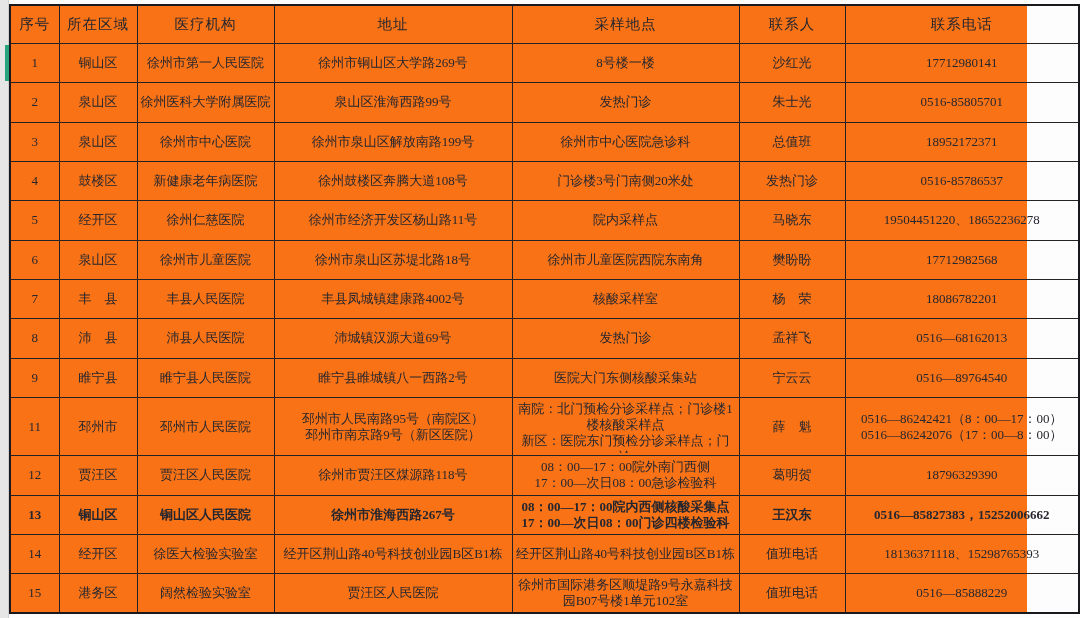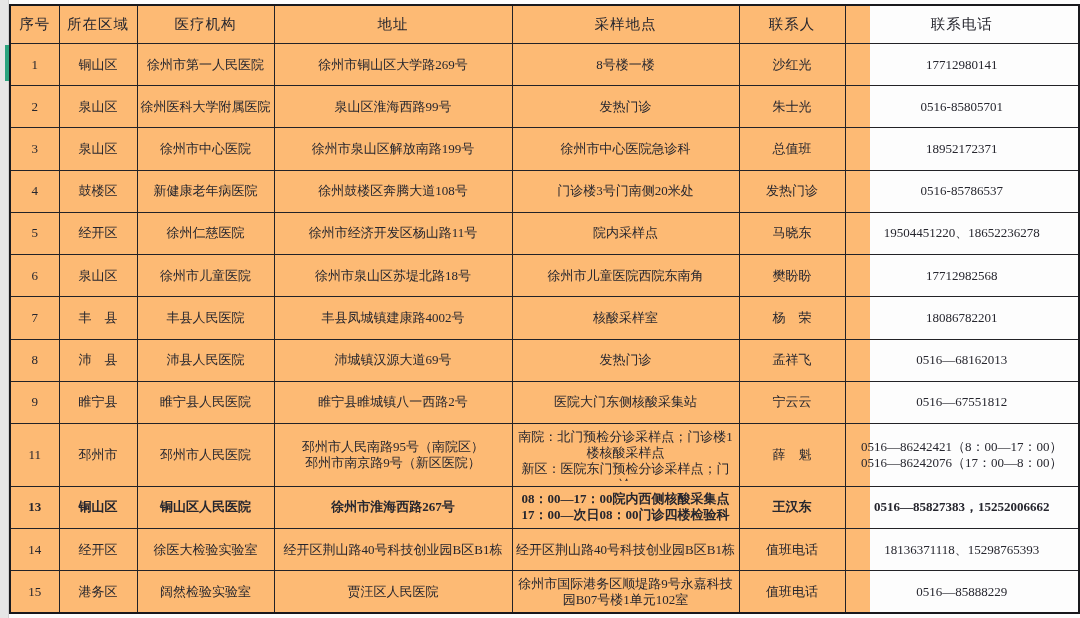--- a/index.html
+++ b/index.html
@@ -13,22 +13,22 @@
   }
   .left-gutter{
     position:absolute;left:0;top:0;width:8px;height:618px;
     background:#e6e6e6;border-right:1px solid #cfcfcf;
   }
   .selection-bar{
     position:absolute;left:5px;top:45px;width:4px;height:36px;
     background:#2aa47e;z-index:3;
   }
   .table-wrap{
-    position:absolute;left:9px;top:4px;width:861px;height:610px;
-    background:#fdba74;
+    position:absolute;left:9px;top:4px;width:1018px;height:610px;
+    background:#f97316;
   }
   table{
     border-collapse:collapse;
     width:100%;height:100%;
     table-layout:fixed;
   }
   th,td{
     border:1px solid #222227;
     text-align:center;
     vertical-align:middle;
@@ -288,21 +288,21 @@
           <td>
             <div class="cell-content">睢宁县睢城镇八一西路2号</div>
           </td>
           <td>
             <div class="cell-content">医院大门东侧核酸采集站</div>
           </td>
           <td>
             <div class="cell-content">宁云云</div>
           </td>
           <td>
-            <div class="cell-content">0516—67551812</div>
+            <div class="cell-content">0516—89764540</div>
           </td>
         </tr>
         <tr class="tall" style="height: 55px;">
           <td>
             <div class="cell-content">11</div>
           </td>
           <td>
             <div class="cell-content">邳州市</div>
           </td>
           <td>
@@ -317,20 +317,44 @@
 楼核酸采样点
 新区：医院东门预检分诊采样点；门诊
 楼2楼检验科对面采样点</div>
           </td>
           <td>
             <div class="cell-content">薛　魁</div>
           </td>
           <td>
             <div class="cell-content">0516—86242421（8：00—17：00）
 0516—86242076（17：00—8：00）</div>
+          </td>
+        </tr>
+        <tr style="height: 37px;">
+          <td>
+            <div class="cell-content">12</div>
+          </td>
+          <td>
+            <div class="cell-content">贾汪区</div>
+          </td>
+          <td>
+            <div class="cell-content">贾汪区人民医院</div>
+          </td>
+          <td>
+            <div class="cell-content">徐州市贾汪区煤源路118号</div>
+          </td>
+          <td>
+            <div class="cell-content">08：00—17：00院外南门西侧
+17：00—次日08：00急诊检验科</div>
+          </td>
+          <td>
+            <div class="cell-content">葛明贺</div>
+          </td>
+          <td>
+            <div class="cell-content">18796329390</div>
           </td>
         </tr>
         <tr style="height: 37px; font-weight: bold;">
           <td>
             <div class="cell-content">13</div>
           </td>
           <td>
             <div class="cell-content">铜山区</div>
           </td>
           <td>

